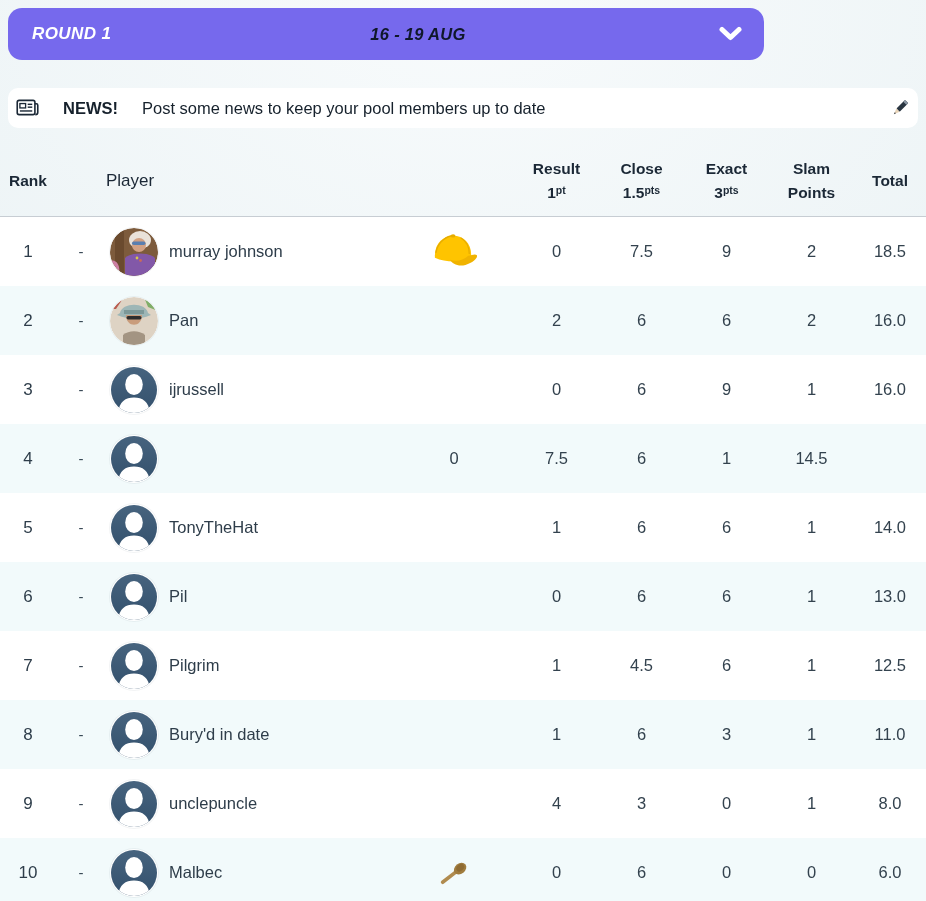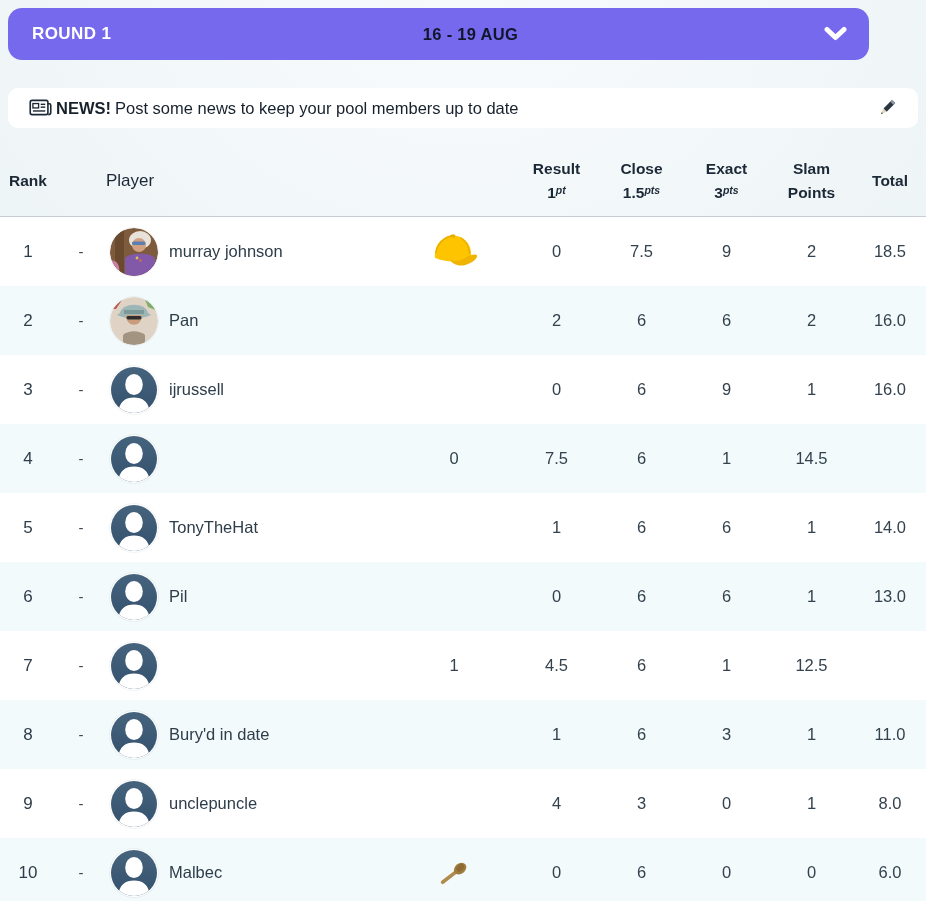--- a/index.html
+++ b/index.html
@@ -6,41 +6,41 @@
   html, body { width: 926px; height: 901px; overflow: hidden; }
   body {
     position: relative;
     font-family: "Liberation Sans", sans-serif;
     color: #2e3d4a;
     background: radial-gradient(120% 90% at 50% 0%, #f8fbfc 0%, #edf4f6 55%, #f1f7f8 100%);
   }
 
   
   .round-bar {
-    position: absolute; left: 8px; top: 8px; width: 861px; height: 52px;
-    background: #7669ed; border-radius: 14px; cursor: pointer;
+    position: absolute; left: 8px; top: 8px; width: 756px; height: 52px;
+    background: #7669ed; border-radius: 14px; cursor: pointer; font-style: italic;
   }
   .round-title {
     position: absolute; left: 24px; top: 50%; transform: translateY(-50%);
     color: #ffffff; font-size: 17px; font-weight: 700; letter-spacing: 0.4px;
   }
   .round-dates {
     position: absolute; left: calc(50% + 32px); top: 50%; transform: translate(-50%, -50%);
     color: #0f172a; font-size: 16.5px; font-weight: 600; letter-spacing: 0.3px;
   }
   .chevron-wrap {
     position: absolute; right: 22px; top: 50%; transform: translateY(-50%);
     display: flex; align-items: center;
   }
 
   
   .news-bar {
     position: absolute; left: 8px; top: 88px; width: 910px; height: 40px;
     background: #ffffff; border-radius: 10px;
-    display: flex; align-items: center; padding: 0 21px; gap: 4px;
+    display: flex; align-items: center; padding: 0 8px; gap: 24px;
   }
   .news-icon-wrap { display: flex; align-items: center; }
   .news-label { font-weight: 700; font-size: 16.5px; color: #16212c; white-space: nowrap; }
   .news-text  { font-size: 16.5px; color: #16212c; white-space: nowrap; }
   .edit-btn { margin-left: auto; display: flex; align-items: center; cursor: pointer; }
 
   
   .table { position: absolute; left: 0; top: 145px; width: 926px; }
   .grid-cols {
     display: grid;
@@ -48,21 +48,21 @@
     padding-left: 0;
     align-items: center;
   }
   .thead {
     height: 72px;
     border-bottom: 1px solid #c7cdd3;
   }
   .rank-head { justify-self: center; font-weight: 700; font-size: 15.5px; color: #1b2836; }
   .player-head { grid-column: 3 / 6; font-weight: 400; font-size: 17px; color: #1b2836; padding-left: 0; }
   .stat-head { text-align: center; font-weight: 700; font-size: 15.5px; color: #1b2836; line-height: 1.5; }
-  .stat-head .sup { position: relative; top: -4px; font-size: 10.5px; font-weight: 700; font-style: italic; }
+  .stat-head .sup { position: relative; top: -4px; font-size: 10.5px; font-weight: 700; }
 
   .row { height: 69px; background: #ffffff; cursor: pointer; }
   .row:nth-child(even) { background: #f2fafb; }
   .cell-rank { justify-self: center; font-size: 17px; color: #2e3d4a; }
   .cell-move { justify-self: center; font-size: 15px; color: #3a4a57; }
   .cell-avatar {
     justify-self: center; width: 48px; height: 48px; border-radius: 50%;
     overflow: hidden; background: #fff; box-shadow: 0 0 0 1px rgba(20,40,60,0.05);
   }
   .cell-avatar svg { display: block; }
@@ -334,20 +334,21 @@
                 <stop offset="1" stop-color="#33506c"></stop>
       </linearGradient>
     </defs>
     <g clip-path="url(#clip-def)">
       <rect width="48" height="48" fill="url(#grad-def)"></rect>
       <ellipse cx="24" cy="18.5" rx="8.8" ry="10.6" fill="#ffffff"></ellipse>
       <path d="M8,50 C8,36 15,31.5 24,31.5 C33,31.5 40,36 40,50 Z" fill="#ffffff"></path>
     </g>
   </svg>
         </span>
+    <span class="cell-name">Pilgrim</span>
     <span class="cell-badge"></span>
     <span class="cell-num">1</span>
     <span class="cell-num">4.5</span>
     <span class="cell-num">6</span>
     <span class="cell-num">1</span>
     <span class="cell-num">12.5</span>
   </div>
       <div class="row grid-cols">
     <span class="cell-rank">8</span>
     <span class="cell-move">-</span>

